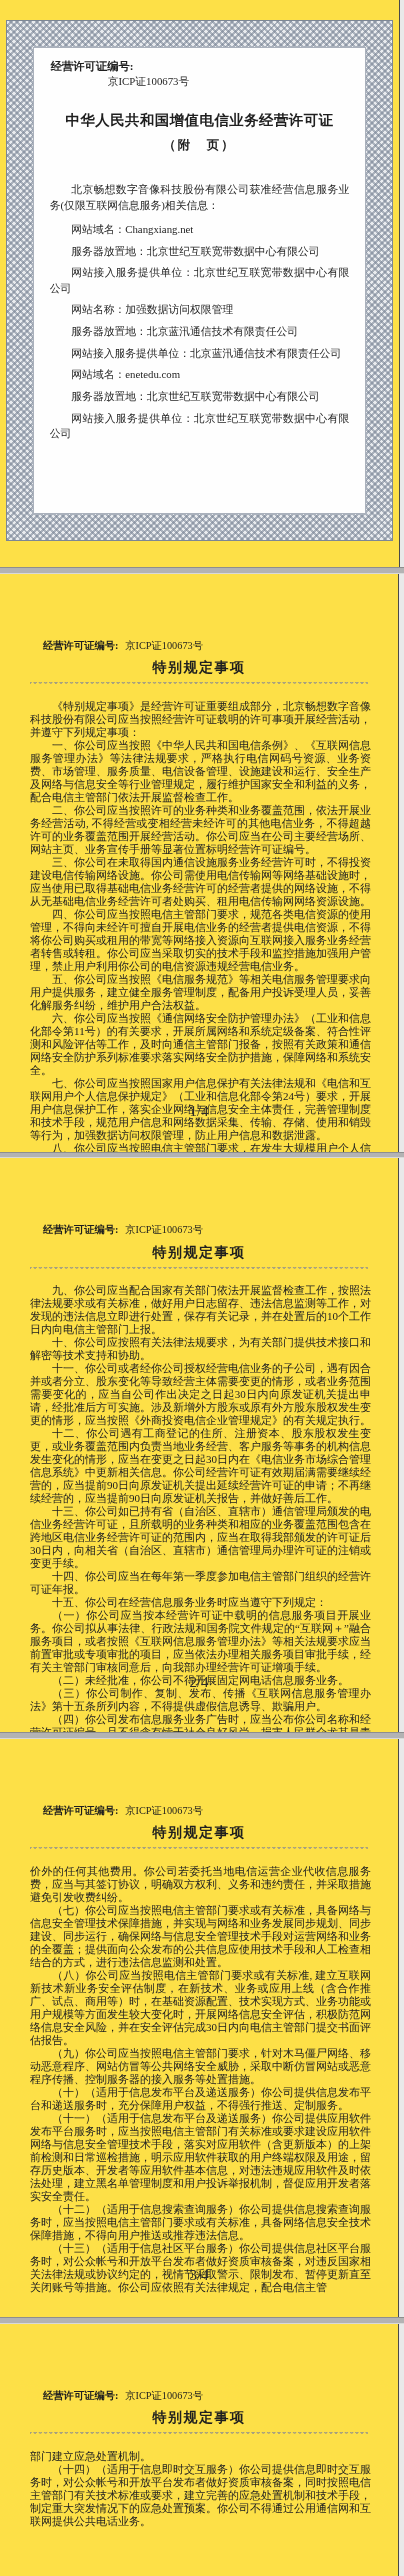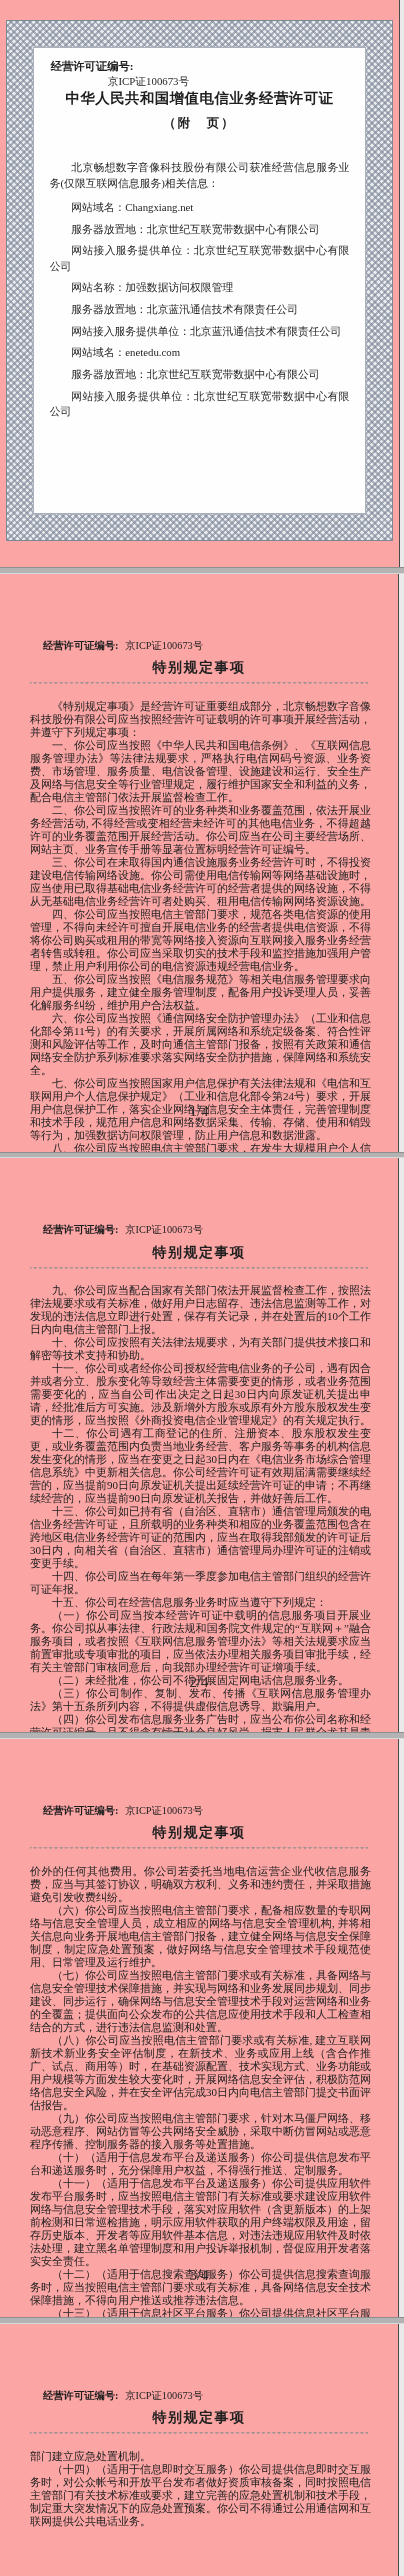--- a/index.html
+++ b/index.html
@@ -6,21 +6,21 @@
   body{
     width:405px;
     background:#e9e9e9;
     font-family:"Liberation Serif","DejaVu Serif",serif;
     color:#1f1f1f;
   }
   .page{
     position:relative;
     width:399px;
     border-right:1.5px solid #4a4a4a;
-    background:#fca5a5;
+    background:#fde047;
     overflow:hidden;
     box-sizing:content-box;
   }
   .divider{
     width:405px;height:6.7px;
     background:#b3b3b3;
     border-top:1px solid #8e8e8e;
     border-bottom:0.5px solid #d9d9d9;
     box-sizing:border-box;
   }
@@ -37,21 +37,21 @@
   }
   .cert-inner{
     position:absolute;inset:26px;
     background:#fefefe;
     border:0.5px solid #aab1bc;
     padding:6.2px 15.5px 0 15.5px;
     box-sizing:border-box;
   }
   .cert-lic-label{font-size:11.3px;font-weight:bold;margin:5.2px 0 0 1px;}
   .cert-lic-value{font-size:10.8px;margin:1.5px 0 0 58px;}
-  .cert-title{font-size:14.4px;font-weight:bold;text-align:center;margin:0 0 0;letter-spacing:0.5px;}
+  .cert-title{font-size:14.4px;font-weight:bold;text-align:center;margin:22px 0 0;letter-spacing:0.5px;}
   .cert-sub{font-size:12.4px;font-weight:bold;text-align:center;margin:6.2px 0 0;letter-spacing:2.1px;}
   .cert-intro{font-size:10.8px;line-height:16.5px;text-indent:2em;text-align:justify;margin:27px 0 0;}
   .cert-entries{margin-top:8.2px;}
   .cert-entries p{font-size:10.8px;line-height:15.5px;margin:6.2px 0 0;text-indent:2em;text-align:justify;}
   
   .sp{box-sizing:border-box;}
   #page2{height:578px;}
   #page3{height:574px;}
   #page4{height:578px;}
   #page5{height:549px;}
@@ -161,21 +161,20 @@
 
 <div class="page sp" id="page4">
   <div class="sp-lic">
     <span class="lbl">经营许可证编号:</span>
     <span class="val">京ICP证100673号</span>
   </div>
   <div class="sp-title">特别规定事项</div>
   <div class="zigzag"></div>
   <div class="sp-body">
     <p class="cont">价外的任何其他费用。你公司若委托当地电信运营企业代收信息服务费，应当与其签订协议，明确双方权利、义务和违约责任，并采取措施避免引发收费纠纷。</p>
-    <p>（六）你公司应当按照电信主管部门要求，配备相应数量的专职网络与信息安全管理人员，成立相应的网络与信息安全管理机构, 并将相关信息向业务开展地电信主管部门报备，建立健全网络与信息安全保障制度，制定应急处置预案，做好网络与信息安全管理技术手段规范使用、日常管理及运行维护。</p>
     <p>（七）你公司应当按照电信主管部门要求或有关标准，具备网络与信息安全管理技术保障措施，并实现与网络和业务发展同步规划、同步建设、同步运行，确保网络与信息安全管理技术手段对运营网络和业务的全覆盖；提供面向公众发布的公共信息应使用技术手段和人工检查相结合的方式，进行违法信息监测和处置。</p>
     <p>（八）你公司应当按照电信主管部门要求或有关标准, 建立互联网新技术新业务安全评估制度，在新技术、业务或应用上线（含合作推广、试点、商用等）时，在基础资源配置、技术实现方式、业务功能或用户规模等方面发生较大变化时，开展网络信息安全评估，积极防范网络信息安全风险，并在安全评估完成30日内向电信主管部门提交书面评估报告。</p>
     <p>（九）你公司应当按照电信主管部门要求，针对木马僵尸网络、移动恶意程序、网站仿冒等公共网络安全威胁，采取中断仿冒网站或恶意程序传播、控制服务器的接入服务等处置措施。</p>
     <p>（十）（适用于信息发布平台及递送服务）你公司提供信息发布平台和递送服务时，充分保障用户权益，不得强行推送、定制服务。</p>
     <p>（十一）（适用于信息发布平台及递送服务）你公司提供应用软件发布平台服务时，应当按照电信主管部门有关标准或要求建设应用软件网络与信息安全管理技术手段，落实对应用软件（含更新版本）的上架前检测和日常巡检措施，明示应用软件获取的用户终端权限及用途，留存历史版本、开发者等应用软件基本信息，对违法违规应用软件及时依法处理，建立黑名单管理制度和用户投诉举报机制，督促应用开发者落实安全责任。</p>
     <p>（十二）（适用于信息搜索查询服务）你公司提供信息搜索查询服务时，应当按照电信主管部门要求或有关标准，具备网络信息安全技术保障措施，不得向用户推送或推荐违法信息。</p>
     <p>（十三）（适用于信息社区平台服务）你公司提供信息社区平台服务时，对公众帐号和开放平台发布者做好资质审核备案，对违反国家相关法律法规或协议约定的，视情节采取警示、限制发布、暂停更新直至关闭账号等措施。你公司应依照有关法律规定，配合电信主管</p>
   </div>
   <div class="page-num">3/4</div>
 </div>

